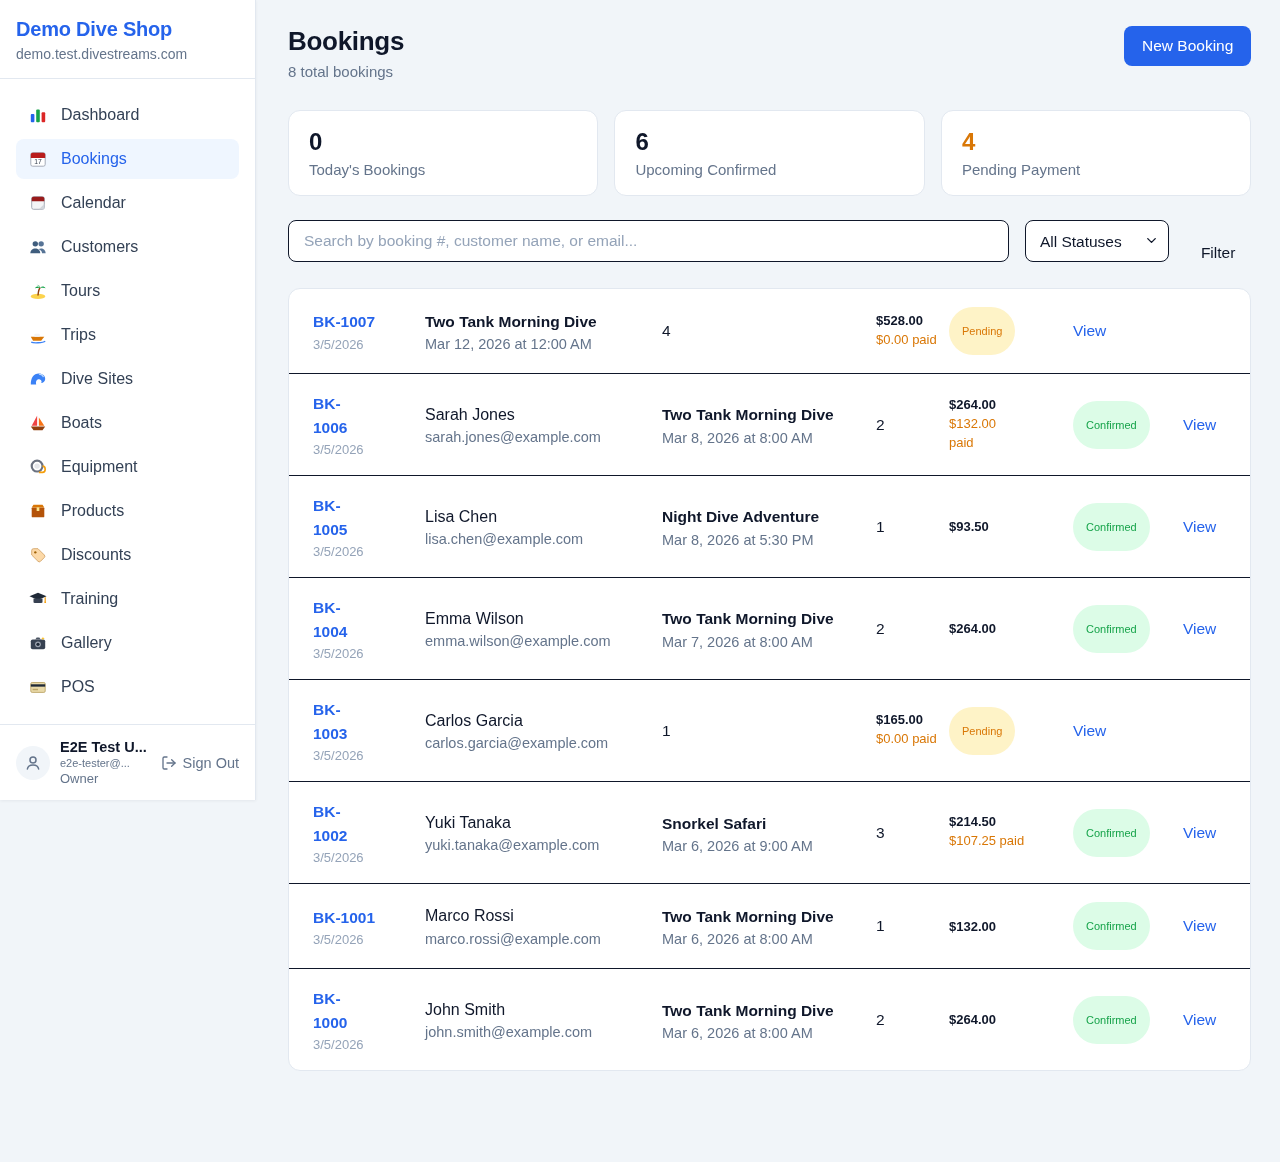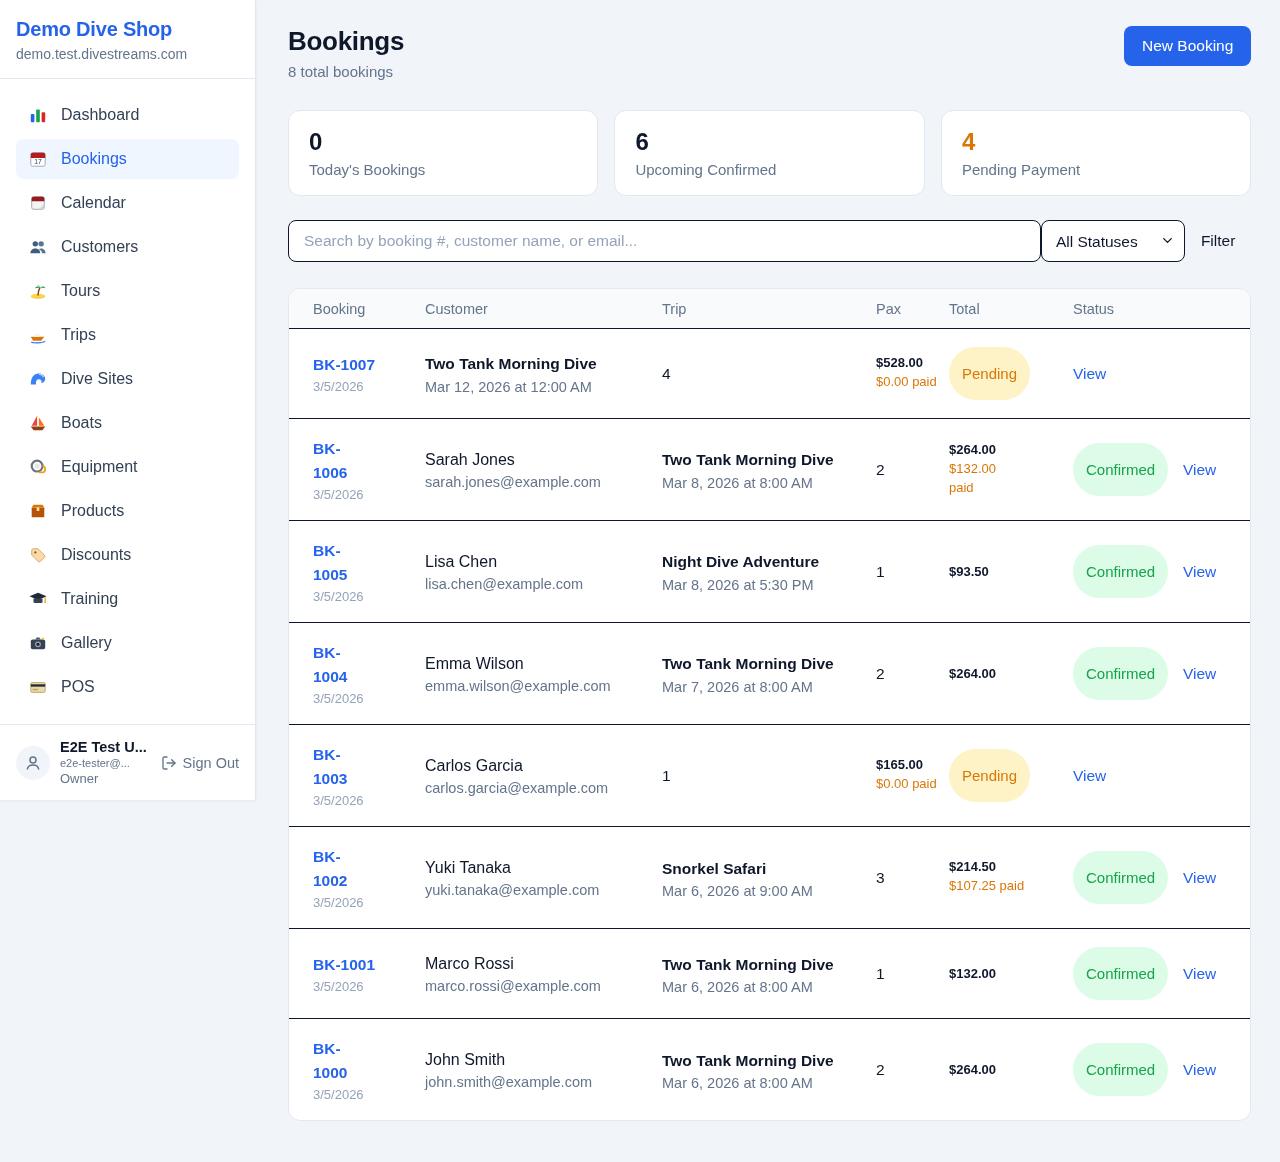--- a/index.html
+++ b/index.html
@@ -66,21 +66,21 @@
     padding:11px 18px; cursor:pointer;
   }
   .stats-row { display:flex; gap:16px; margin-bottom:24px; }
   .stat-card {
     flex:1 1 0;
     background:#ffffff; border:1px solid #e2e8f0; border-radius:12px;
     padding:17px 20px;
   }
   .stat-value { font-size:24px; font-weight:700; }
   .stat-label { font-size:15px; color:#64748b; margin-top:5px; }
-  .filter-row { display:flex; align-items:center; margin-bottom:26px; }
+  .filter-row { display:flex; align-items:flex-end; gap:16px; margin-bottom:26px; }
   .search-input {
     flex:1 1 auto;
     height:42px;
     border:1px solid #0f172a; border-radius:8px;
     padding:0 15px; font-size:15.5px; font-family:inherit;
     color:#0f172a; background:#ffffff;
   }
   .search-input::placeholder { color:#94a3b8; }
   .select-wrap { position:relative; flex:0 0 144px; }
   .status-select {
@@ -115,21 +115,21 @@
   .booking-id { color:#2563eb; font-size:15.5px; font-weight:600; white-space:pre-line; line-height:1.55; }
   .booking-date { color:#94a3b8; font-size:13px; margin-top:2px; }
   .cust-name { color:#0f172a; font-size:16px; font-weight:500; line-height:1.4; }
   .cust-email { color:#64748b; font-size:14.5px; margin-top:3px; }
   .trip-name { color:#0f172a; font-size:15.5px; font-weight:600; line-height:1.5; max-width:176px; }
   .trip-date { color:#64748b; font-size:14.5px; margin-top:3px; }
   .pax { font-size:15.5px; color:#0f172a; }
   .total-amount { font-size:13px; font-weight:700; color:#0f172a; }
   .total-paid { font-size:13px; color:#d97706; margin-top:3px; white-space:pre-line; line-height:1.45; }
   .status-badge {
-    display:inline-block; font-size:15px; font-weight:500;
+    display:inline-block; font-size:11px; font-weight:500;
     padding:18px 13px; border-radius:999px;
   }
   .status-badge.pending { background:#fef3c7; color:#d97706; }
   .status-badge.confirmed { background:#dcfce7; color:#16a34a; }
   .view-link { color:#2563eb; font-size:15.5px; font-weight:500; text-decoration:none; cursor:pointer; }
 </style>
 </head>
 <body>
 
 <aside class="sidebar">
@@ -348,29 +348,20 @@
     <div class="select-wrap">
       <select class="status-select"><option>All Statuses</option></select>
       <svg class="select-chevron" viewBox="0 0 24 24" width="15" height="15" fill="none" stroke="currentColor" stroke-width="2.2" stroke-linecap="round" stroke-linejoin="round">
           <polyline points="6 9 12 15 18 9"></polyline>
         </svg>
     </div>
     <button class="filter-btn">Filter</button>
   </div>
 
   <div class="table-card">
-    <div class="tgrid thead">
-      <div class="th">Booking</div>
-      <div class="th">Customer</div>
-      <div class="th">Trip</div>
-      <div class="th">Pax</div>
-      <div class="th">Total</div>
-      <div class="th">Status</div>
-      <div class="th"></div>
-    </div>
     <div id="table-body">
   <div class="tgrid trow">
     <div class="cell">
       <a class="booking-id">BK-1007</a>
       <div class="booking-date">3/5/2026</div>
     </div>
     <div class="cell">
       <div class="trip-name">Two Tank Morning Dive</div>
       <div class="trip-date">Mar 12, 2026 at 12:00 AM</div>
     </div>

